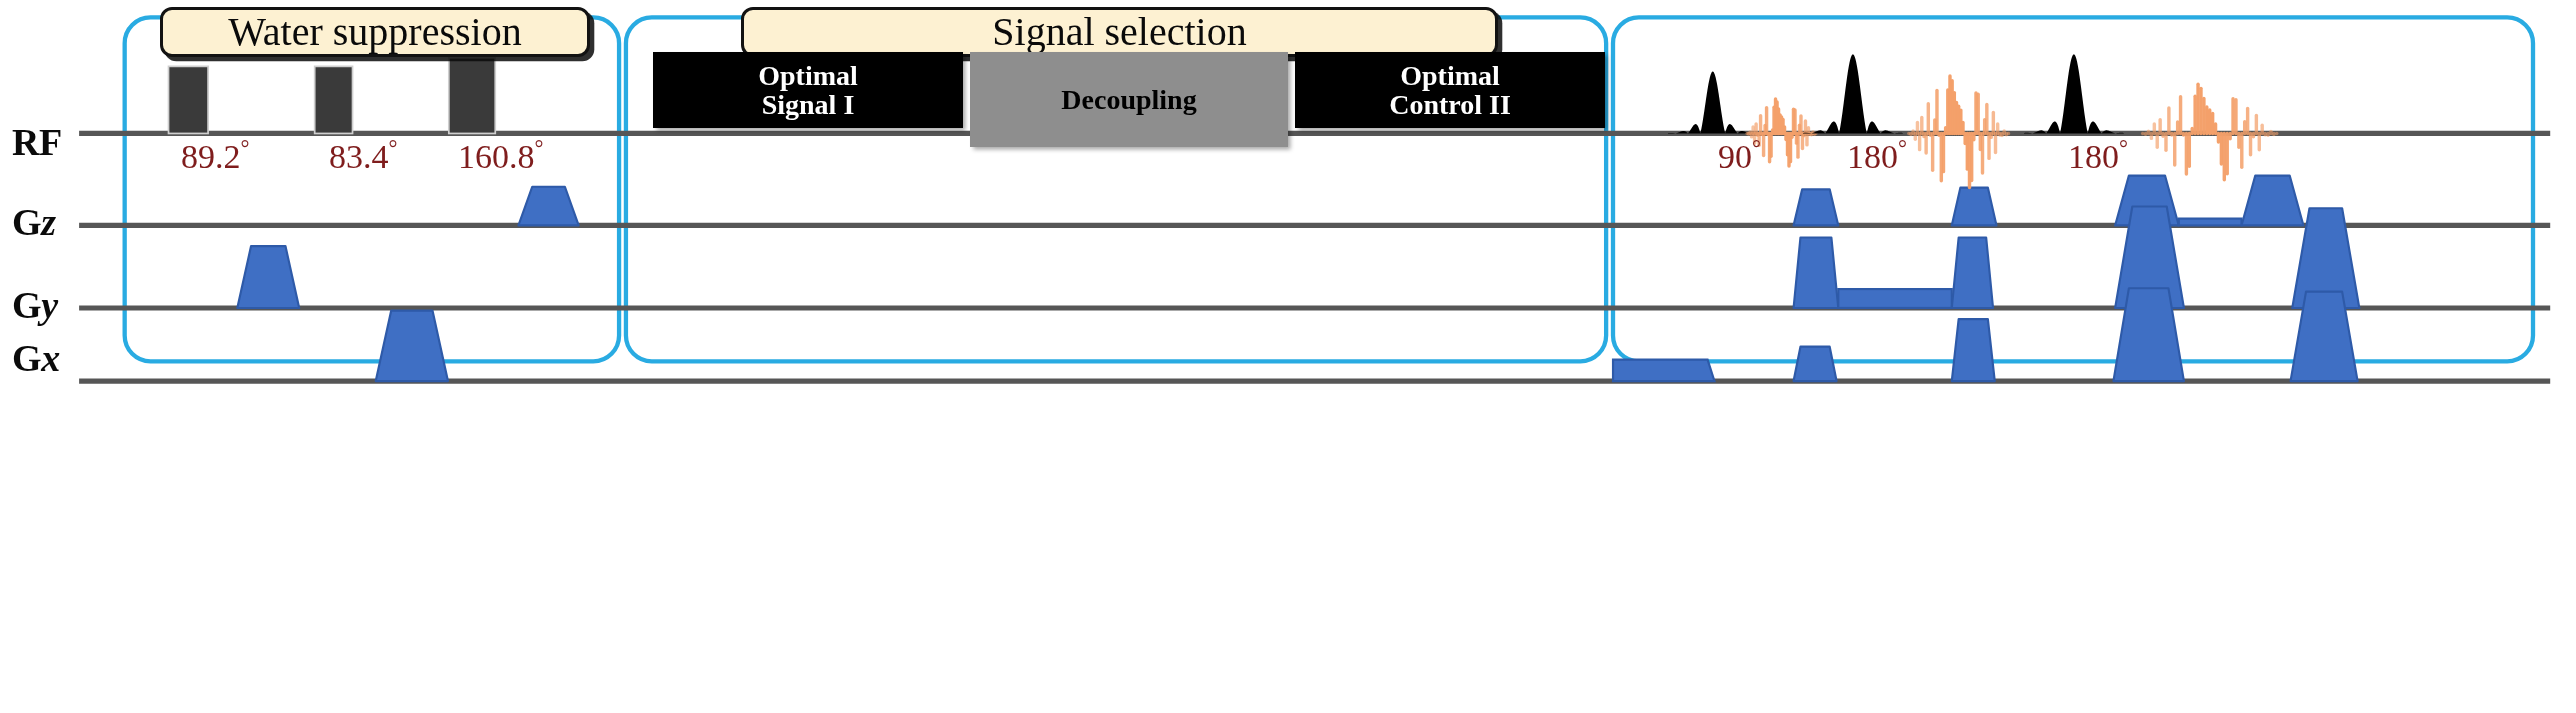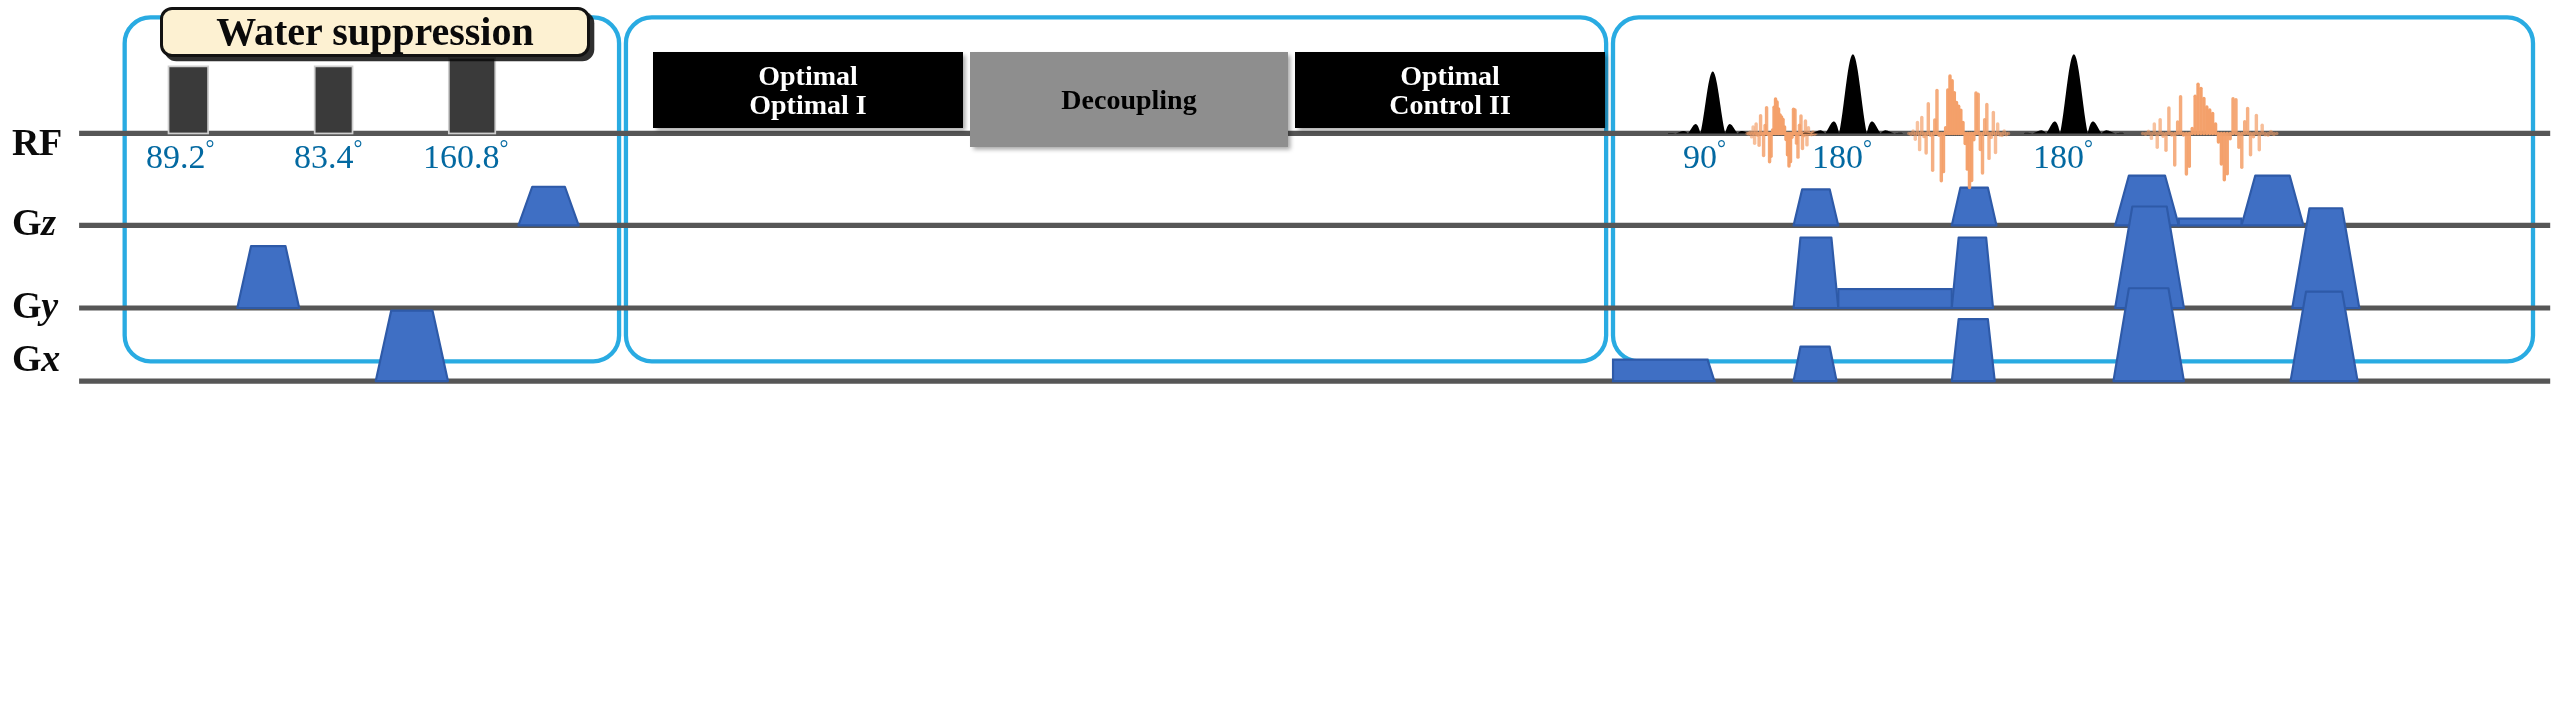--- a/index.html
+++ b/index.html
@@ -16,36 +16,37 @@
     letter-spacing:-0.4px;
     white-space:nowrap;
     text-shadow:0 0.9px 0 rgba(255,255,255,.6);
   }
   .axis-label i{font-style:italic;}
 
   .flip-label{
     position:absolute;
     font-family:"Liberation Serif",serif;
     font-size:34px;
-    color:#0369a1;
+    color:#7f1d1d;
     white-space:nowrap;
+    margin-left:35px;
   }
   .flip-label sup{font-size:22.4px;vertical-align:super;}
 
   .phase-banner{
     position:absolute;
     display:flex;
     align-items:center;
     justify-content:center;
     background:#fdf1d2;
     border:3.4px solid #121212;
     border-radius:12px;
     box-shadow:4.3px 4.3px 0 rgba(10,10,10,.85);
     font-family:"Liberation Serif",serif;
-    font-weight:bold;
+    font-weight:normal;
     font-size:40px;
     color:#0a0a0a;
     white-space:nowrap;
     box-sizing:border-box;
     padding:0 29px;
   }
 
   .oc-block{
     position:absolute;
     display:flex;
@@ -269,24 +270,27 @@
   <div class="axis-label" style="left:12px;top:283px;">
     <span>G</span><i>y</i>
   </div>
   <div class="axis-label" style="left:12px;top:336px;">
     <span>G</span><i>x</i>
   </div>
 
   <div class="phase-banner" id="banner-0" style="left: 160px; top: 6.9px; width: 430px; height: 50px;">
     <span>Water suppression</span>
   </div>
+  <div class="phase-banner" id="banner-1" style="left: 741px; top: 6.9px; width: 757px; height: 50px;">
+    <span>Signal selection</span>
+  </div>
 
   <div class="oc-block" id="ocb-0" style="left: 653px; top: 52px; width: 310px; height: 76px; background: rgb(0, 0, 0); color: rgb(255, 255, 255);">
     <span>Optimal</span>
-    <span>Optimal I</span>
+    <span>Signal I</span>
   </div>
   <div class="oc-block decouple" id="ocb-1" style="left: 970px; top: 52px; width: 318px; height: 95px; background: rgb(142, 142, 142); color: rgb(0, 0, 0);">
     <span>Decoupling</span>
   </div>
   <div class="oc-block" id="ocb-2" style="left: 1295px; top: 52px; width: 310px; height: 76px; background: rgb(0, 0, 0); color: rgb(255, 255, 255);">
     <span>Optimal</span>
     <span>Control II</span>
   </div>
 
   <div class="flip-label" id="fa-ws-0" style="left: 146px; top: 136px;">

